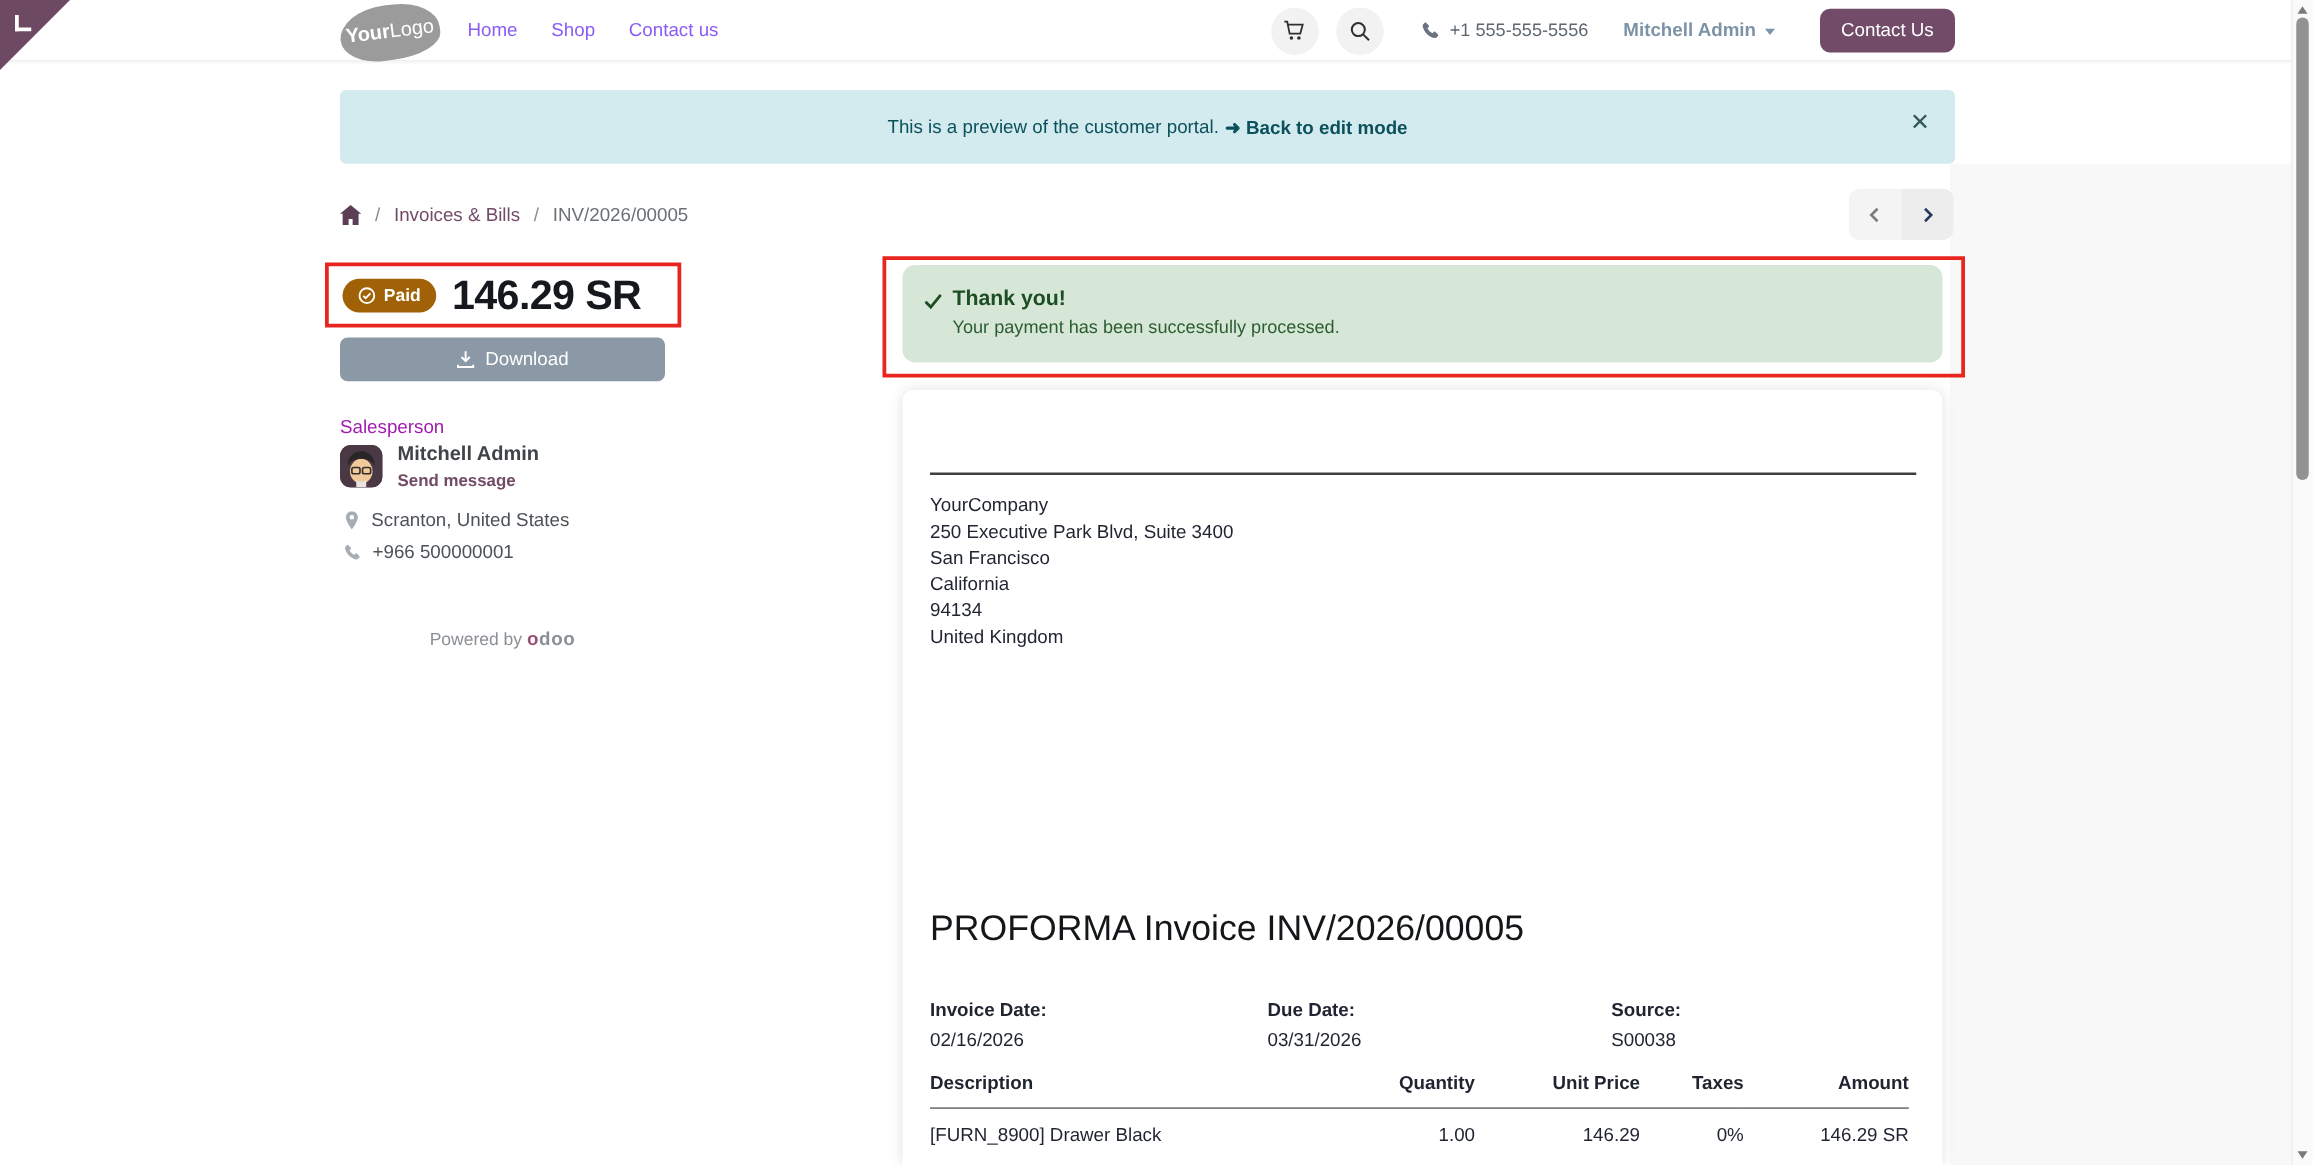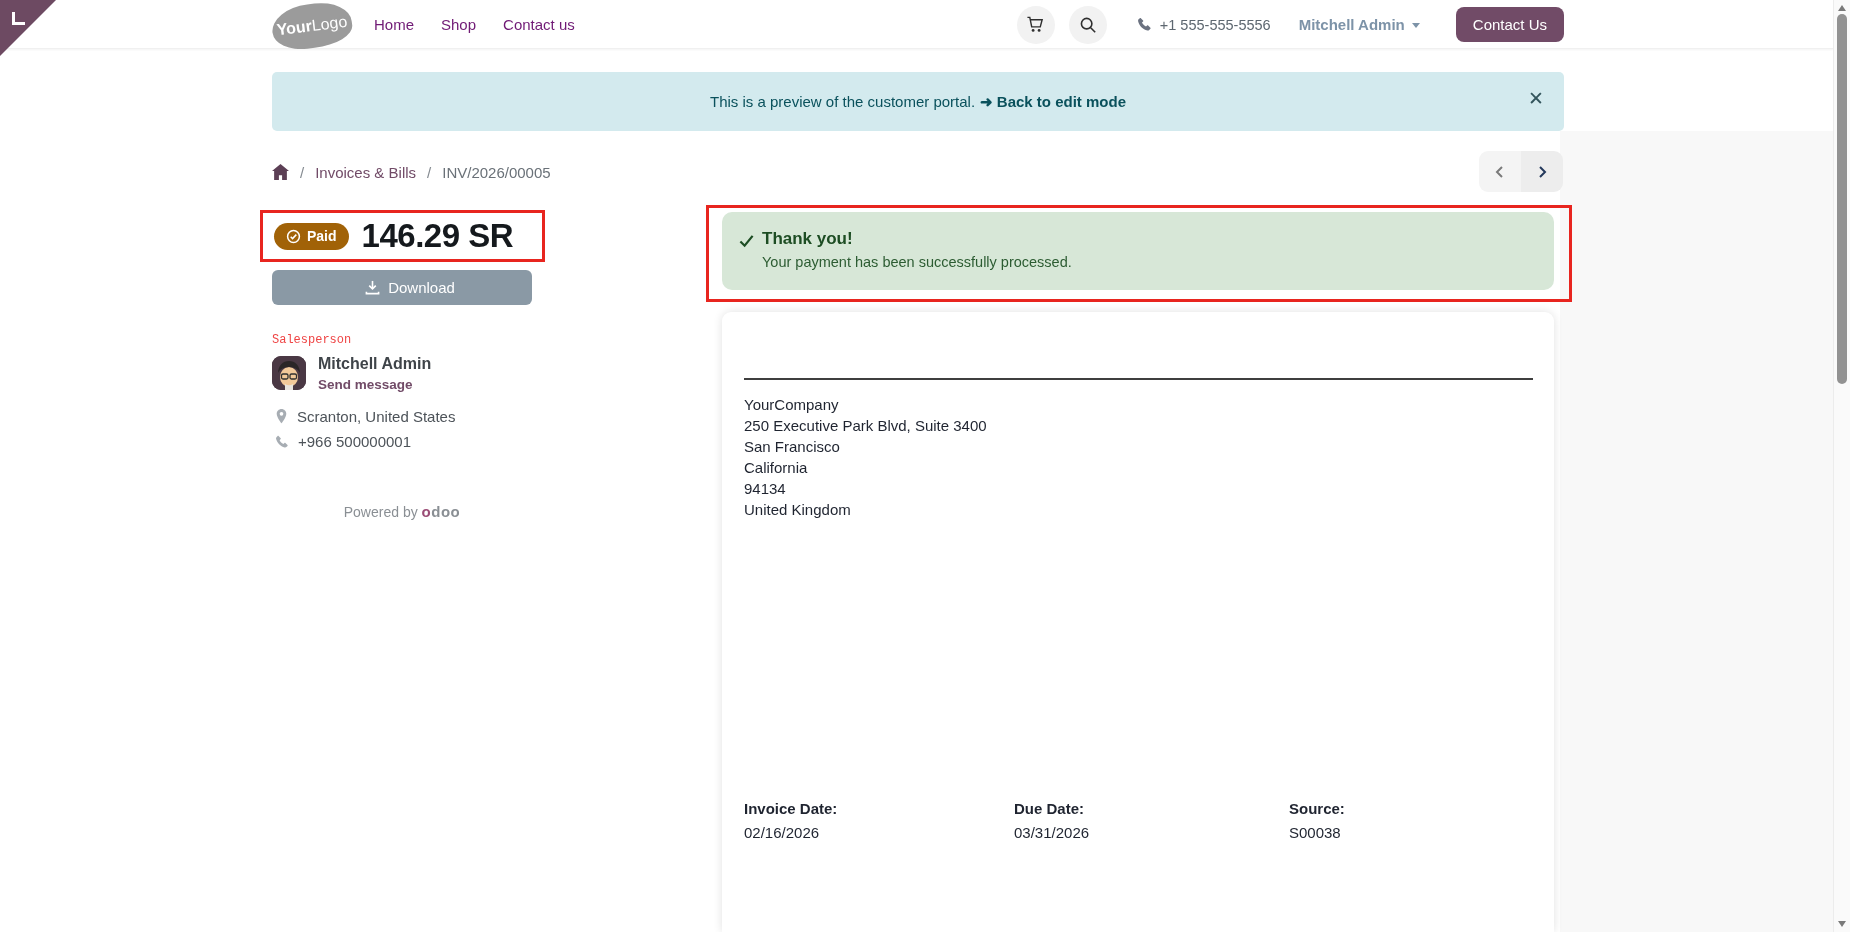--- a/index.html
+++ b/index.html
@@ -15,21 +15,21 @@
   
   .site-header { position:absolute; top:0; left:0; width:1833px; height:49px;
     background:#fff; border-bottom:1px solid #f0f0f0; box-shadow:0 1px 2px rgba(0,0,0,.05); z-index:50; }
   .header-inner { position:absolute; left:272px; top:0; width:1292px; height:49px;
     display:flex; align-items:center; }
   .logo-blob { width:80px; height:44px; background:#9b9b9b; border-radius:52% 48% 55% 45%/60% 55% 45% 50%;
     transform:rotate(-7deg); display:flex; align-items:center; justify-content:center;
     color:#fff; font-size:16px; margin-top:2px; flex:0 0 auto; }
   .logo-blob b { font-weight:700; } .logo-blob span { font-weight:300; }
   .main-nav { display:flex; gap:27px; margin-left:22px; }
-  .main-nav a { text-decoration:none; color:#701a75; font-size:15px; }
+  .main-nav a { text-decoration:none; color:#8b5cf6; font-size:15px; }
   .header-right { margin-left:auto; display:flex; align-items:center; gap:14px; }
   .icon-circle { width:38px; height:38px; border-radius:50%; background:#f2f2f2;
     display:flex; align-items:center; justify-content:center; cursor:pointer; }
   .header-phone { display:flex; align-items:center; gap:8px; margin:0 14px 0 16px;
     color:#5d6770; font-size:14.5px; text-decoration:none; }
   .user-menu { display:flex; align-items:center; gap:7px; color:#7d93a8; font-weight:700;
     font-size:15px; margin-right:22px; cursor:pointer; }
   .caret { width:0; height:0; border-left:4.5px solid transparent; border-right:4.5px solid transparent;
     border-top:5px solid #7d93a8; margin-top:2px; }
   .btn-contact { background:#714B67; color:#fff; font-size:15px; border:none;
@@ -62,21 +62,21 @@
   .anno-2 { left:706px; top:205px; width:866px; height:97px; }
 
   
   .pay-line { position:absolute; left:274px; top:213px; height:46px; display:flex; align-items:center; }
   .badge-paid { display:flex; align-items:center; gap:6px; background:#a16207; color:#fff;
     font-size:14px; font-weight:700; height:27px; padding:0 12px; border-radius:14px; }
   .amount-big { font-size:33px; font-weight:700; color:#15191d; margin-left:13px; letter-spacing:-.5px; }
   .btn-download { position:absolute; left:272px; top:270px; width:260px; height:35px;
     background:#8a99a5; color:#fff; font-size:15px; border:none; border-radius:6px;
     display:flex; align-items:center; justify-content:center; gap:8px; cursor:pointer;padding-left:16px; }
-  .sp-heading { position:absolute; left:272px; top:333px; font-size:12px; color:#ef4444;font-family:Liberation Mono, monospace; }
+  .sp-heading { position:absolute; left:272px; top:333px; font-size:15px; color:#a21caf; }
   .avatar { position:absolute; left:272px; top:356px; width:34px; height:34px;
     border-radius:9px; overflow:hidden; background:#4a3844; }
   .sp-name { position:absolute; left:318px; top:355px; font-size:16px; font-weight:700; color:#3f4449; }
   .sp-send { position:absolute; left:318px; top:377px; font-size:13.5px; font-weight:700;
     color:#714B67; text-decoration:none; }
   .contact-row { position:absolute; left:275px; display:flex; align-items:center; gap:9px;
     font-size:15px; color:#4d5359;text-align:center; }
   .row-loc { top:408px; } .row-phone { top:433px; text-decoration:none; }
   .powered { position:absolute; left:272px; top:503px; width:260px; text-align:center;
     font-size:14px; color:#8a8f94; }
@@ -274,33 +274,54 @@
   <div class="addr-company">
     <div>YourCompany</div>
     <div>250 Executive Park Blvd, Suite 3400</div>
     <div>San Francisco</div>
     <div>California</div>
     <div>94134</div>
     <div>United Kingdom</div>
   </div>
 
 
+  <div class="doc-title">PROFORMA Invoice INV/2026/00005</div>
 
   <div class="meta-col m0">
     <div class="lbl">Invoice Date:</div>
     <div class="val">02/16/2026</div>
   </div>
   <div class="meta-col m1">
     <div class="lbl">Due Date:</div>
     <div class="val">03/31/2026</div>
   </div>
   <div class="meta-col m2">
     <div class="lbl">Source:</div>
     <div class="val">S00038</div>
   </div>
 
+  <table class="doc-table">
+    <thead>
+      <tr>
+        <th class="col-desc">Description</th>
+        <th class="col-qty">Quantity</th>
+        <th class="col-price">Unit Price</th>
+        <th class="col-tax">Taxes</th>
+        <th class="col-amt">Amount</th>
+      </tr>
+    </thead>
+    <tbody>
+      <tr>
+        <td>[FURN_8900] Drawer Black</td>
+        <td>1.00</td>
+        <td>146.29</td>
+        <td>0%</td>
+        <td>146.29 SR</td>
+      </tr>
+    </tbody>
+  </table>
 </div>
 
 <div class="scrollbar">
   <div class="sb-arrow-up"></div>
   <div class="sb-thumb"></div>
   <div class="sb-arrow-down"></div>
 </div>
 
 </body></html>

